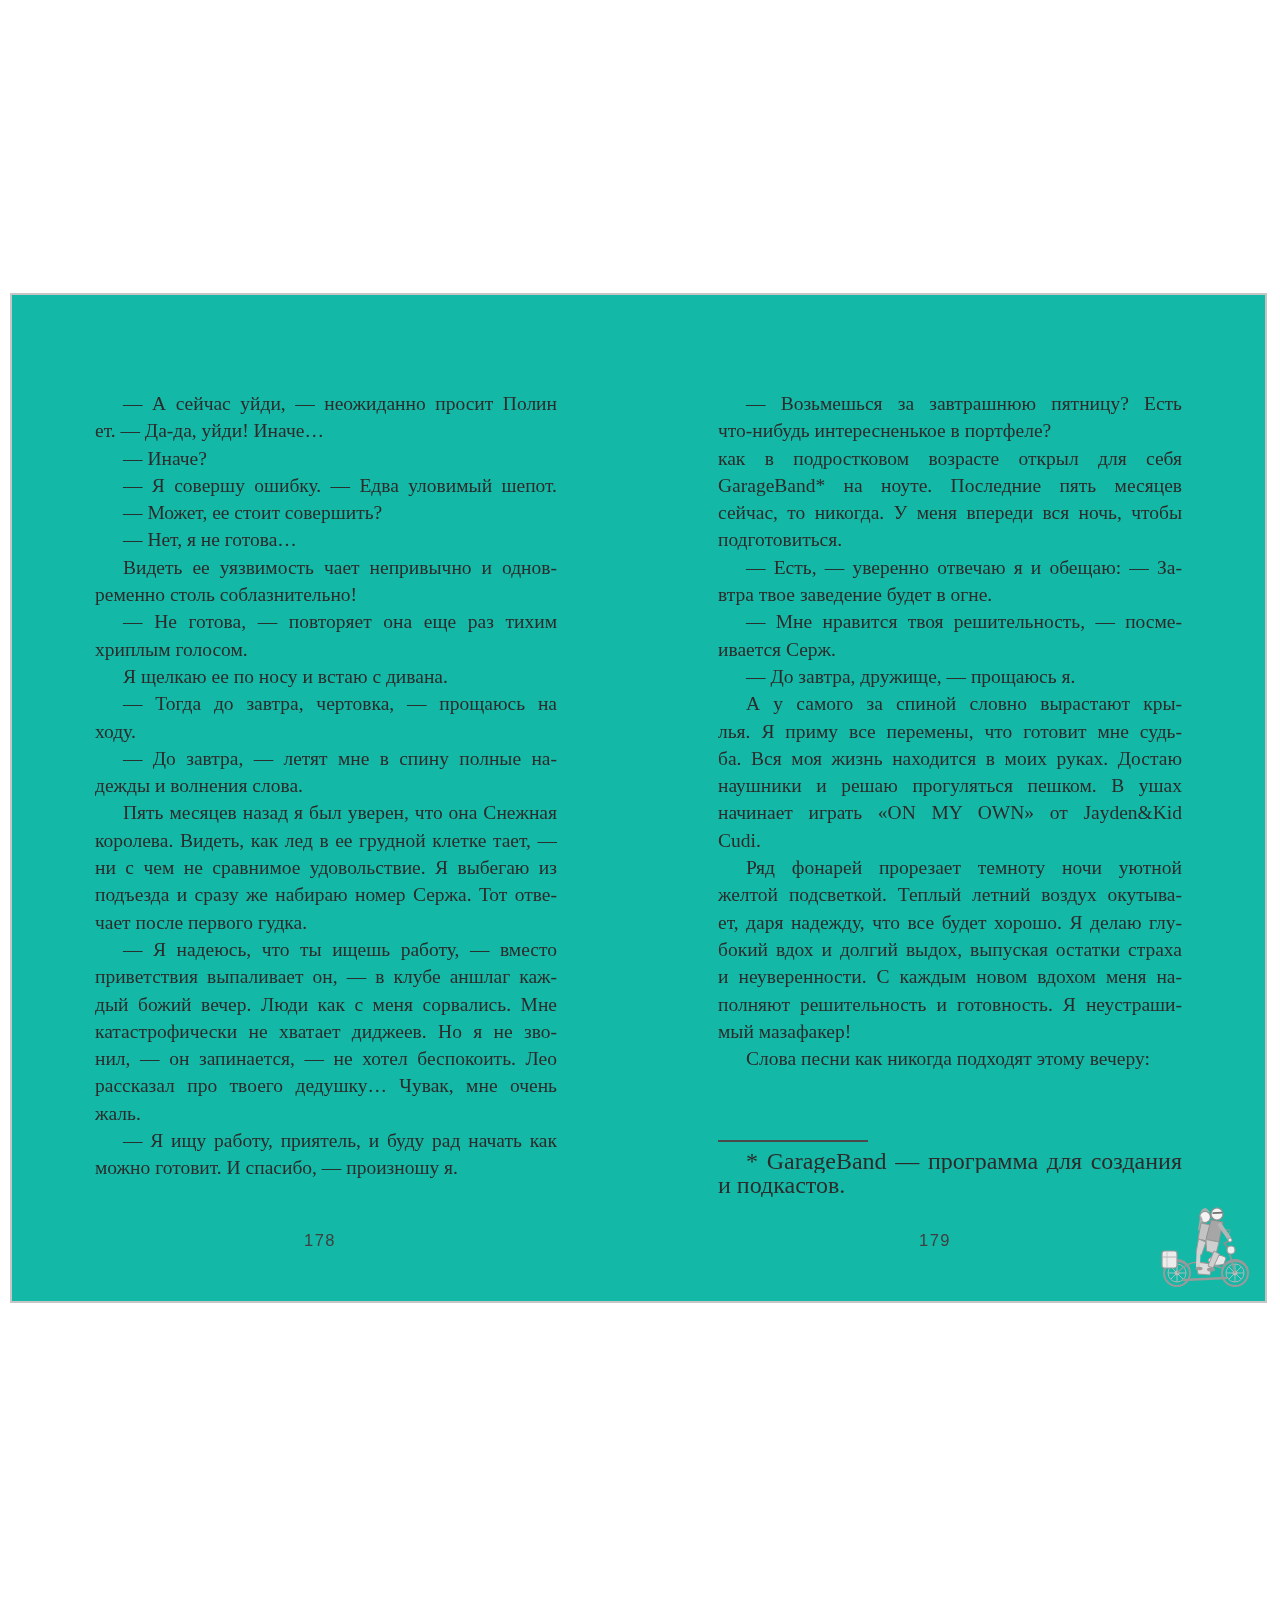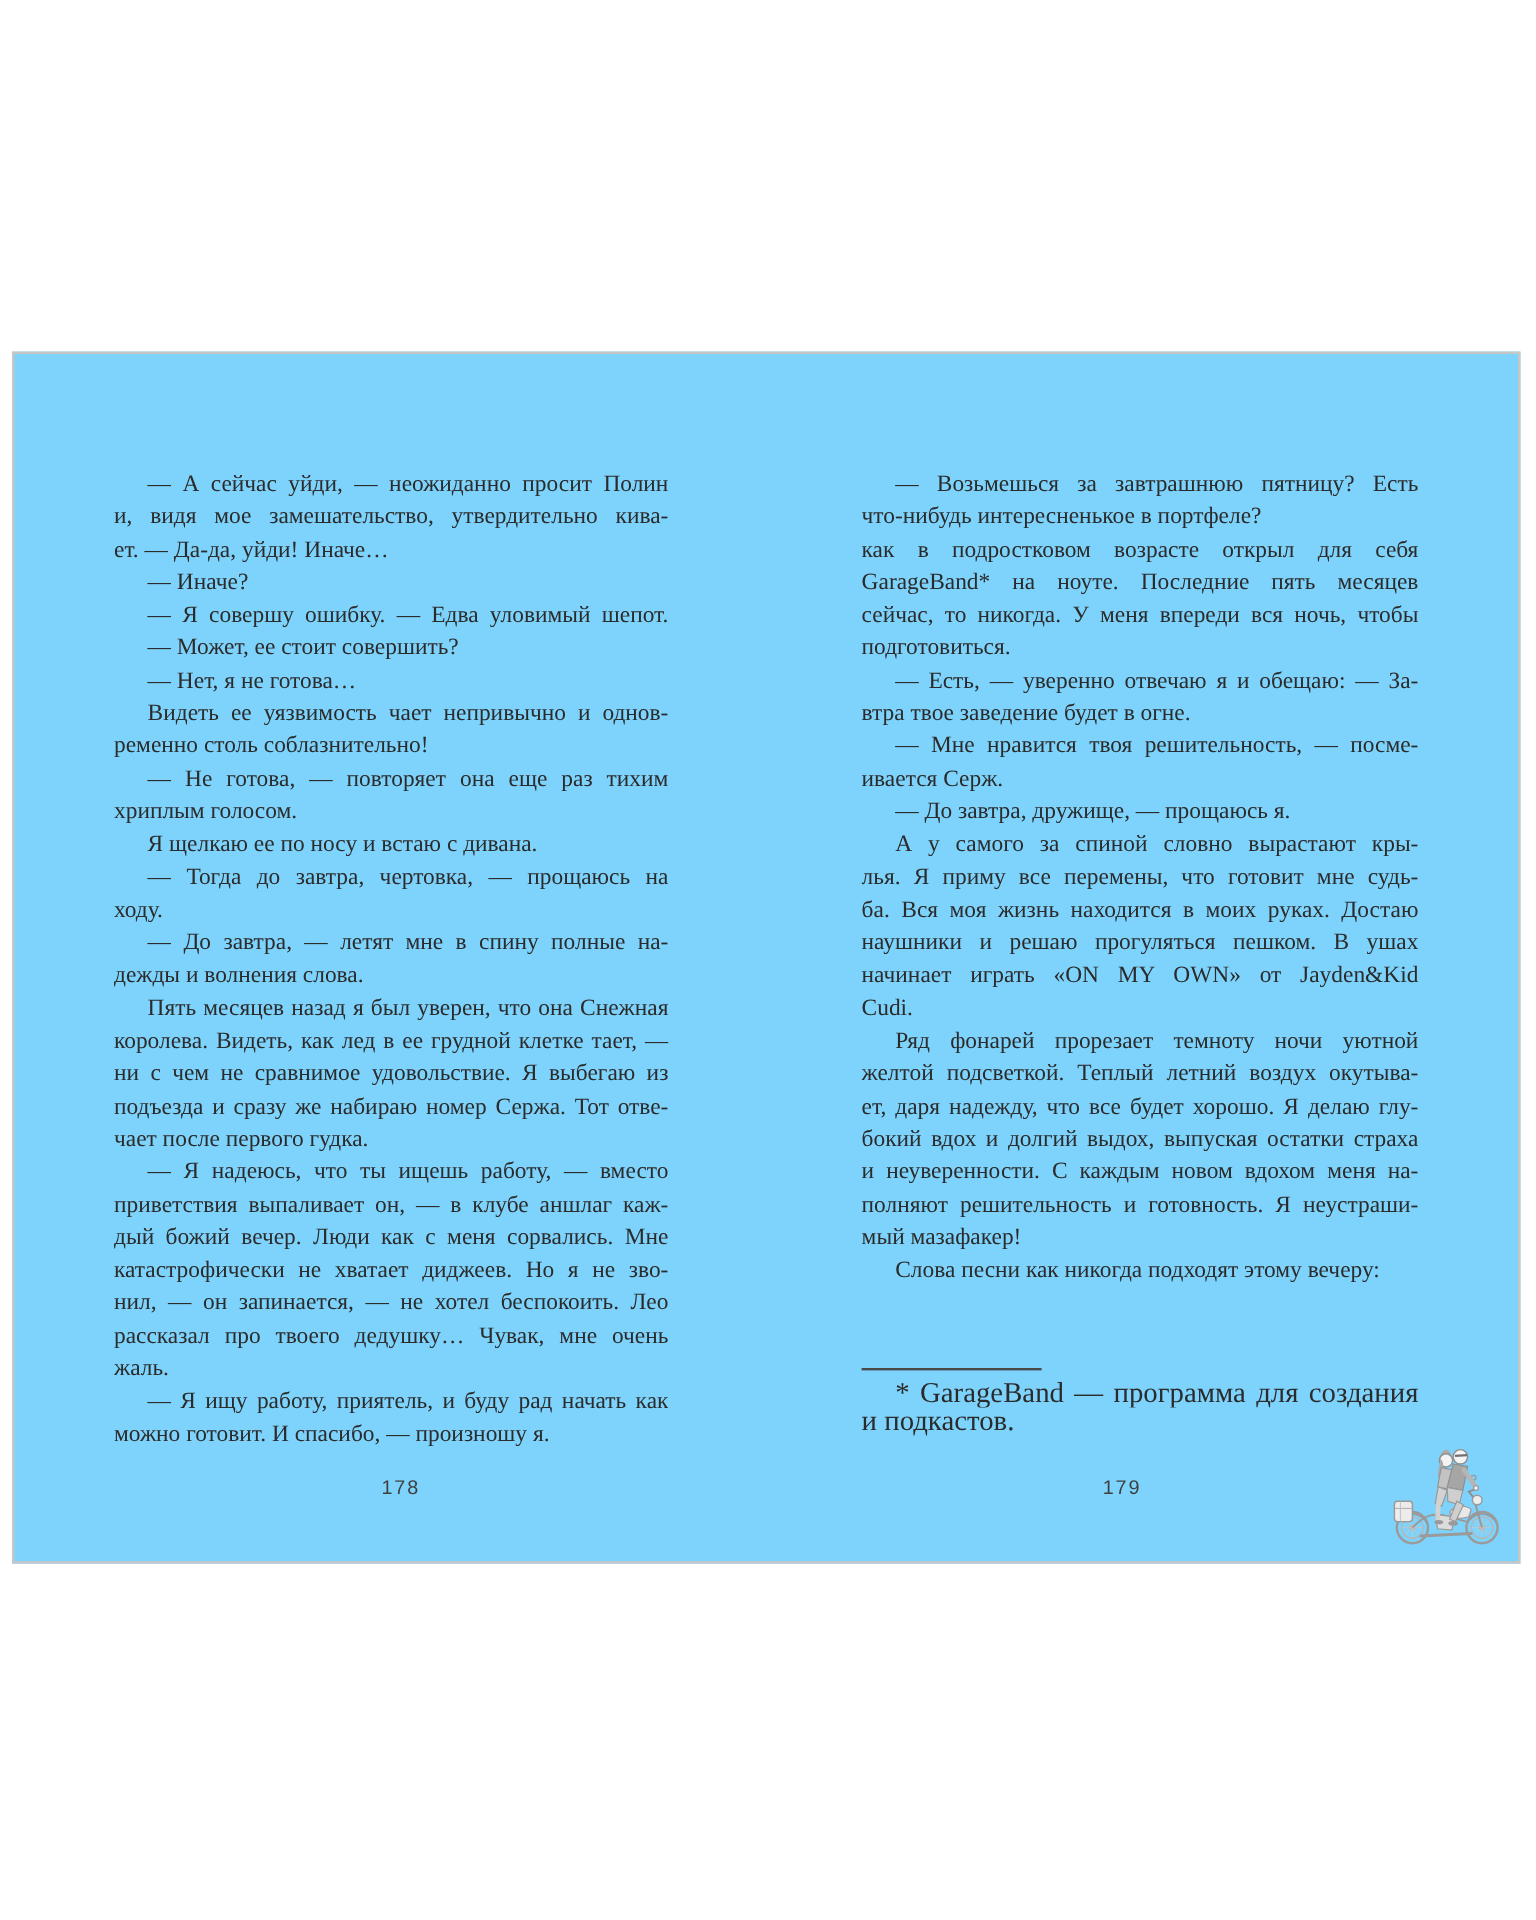--- a/index.html
+++ b/index.html
@@ -14,21 +14,21 @@
     font-family: "Liberation Serif", "DejaVu Serif", serif;
     overflow: hidden;
   }
   .book-box {
     position: absolute;
     left: 10px;
     top: 293px;
     width: 1253px;
     height: 1006px;
     border: 2px solid #c6c6c6;
-    background: #7dd3fc;
+    background: #14b8a6;
   }
   .col {
     position: absolute;
     color: #2b2b2b;
     font-size: 19.5px;
     line-height: 27.3px;
   }
   .col.left  { left: 83px;  top: 95px; width: 462px; }
   .col.right { left: 706px; top: 95px; width: 464px; }
   .line {
@@ -62,36 +62,35 @@
   .pagenum {
     position: absolute;
     top: 936px;
     width: 60px;
     text-align: center;
     font-family: "Liberation Sans", "DejaVu Sans", sans-serif;
     font-size: 16.5px;
     letter-spacing: 1.5px;
     color: #3f3f3f;
   }
-  .pagenum.left-num  { left: 278px; text-align: right; }
+  .pagenum.left-num  { left: 278px; }
   .pagenum.right-num { left: 893px; }
   .bike {
     position: absolute;
     left: 1146px;
     top: 903px;
   }
 </style>
 </head>
 <body>
 
 <div class="book-box">
 
   <div class="col left">
       <div class="line indent just">— А сейчас уйди, — неожиданно просит Полин</div>
-      <div class="line just">и, видя мое замешательство, утвердительно кива-</div>
       <div class="line">ет. — Да-да, уйди! Иначе…</div>
       <div class="line indent">— Иначе?</div>
       <div class="line indent just">— Я совершу ошибку. — Едва уловимый шепот.</div>
       <div class="line indent">— Может, ее стоит совершить?</div>
       <div class="line indent">— Нет, я не готова…</div>
       <div class="line indent just">Видеть ее уязвимость чает непривычно и однов-</div>
       <div class="line">ременно столь соблазнительно!</div>
       <div class="line indent just">— Не готова, — повторяет она еще раз тихим</div>
       <div class="line">хриплым голосом.</div>
       <div class="line indent">Я щелкаю ее по носу и встаю с дивана.</div>

